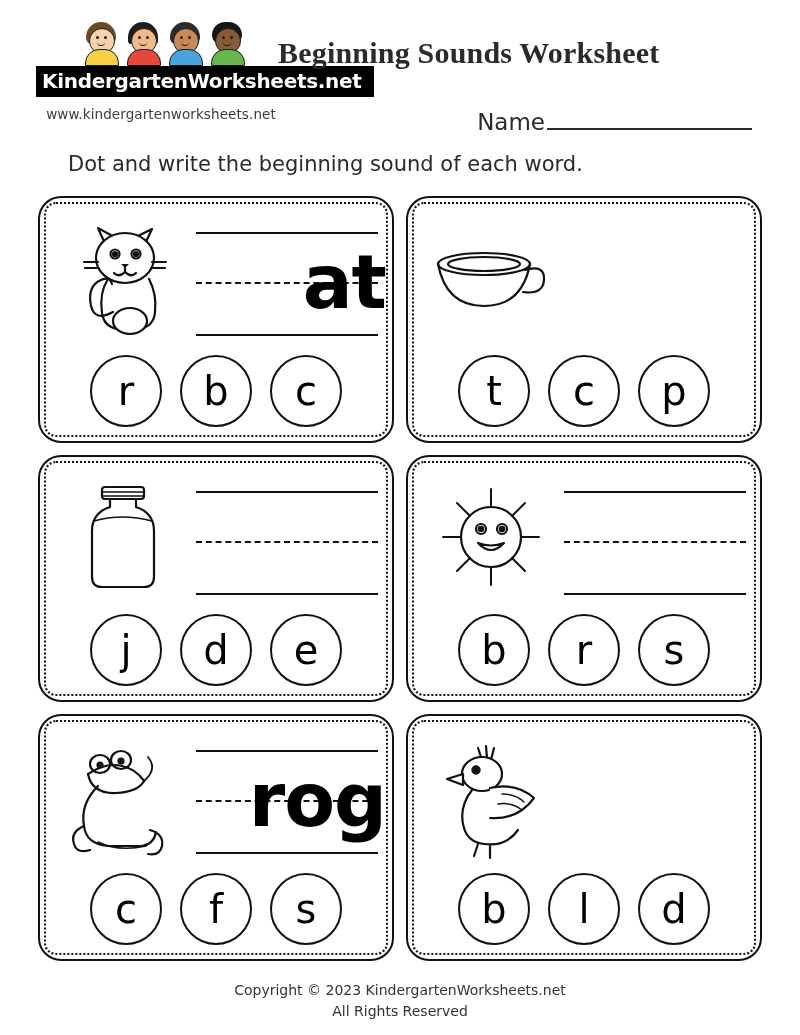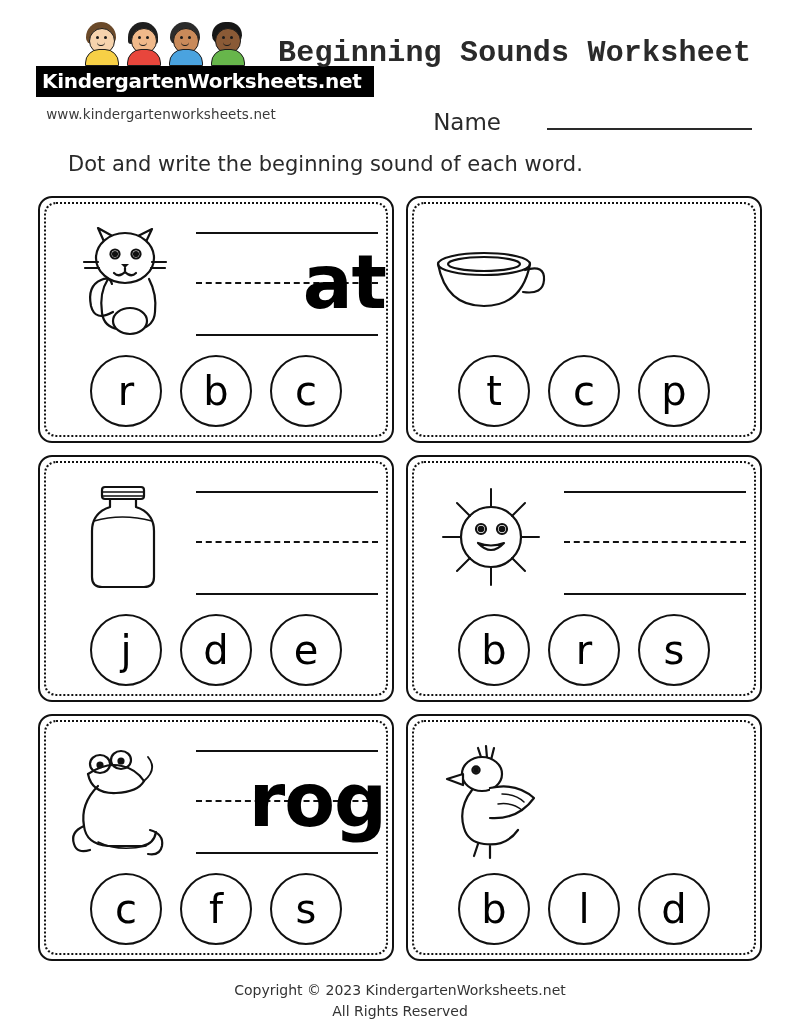--- a/index.html
+++ b/index.html
@@ -122,31 +122,30 @@
   }
 
   .title {
     position: absolute;
     left: 278px;
     top: 36px;
     font-size: 30px;
     font-weight: bold;
     color: #2a2a2a;
     letter-spacing: 0.2px;
-    font-family: Liberation Mono, monospace;
+    font-family: Liberation Serif, serif;
   }
   .name-row {
     position: absolute;
     right: 48px;
     top: 108px;
     display: flex;
     align-items: baseline;
     font-size: 23px;
     color: #2a2a2a;
-    gap: 44px;
   }
   .name-label { margin-right: 2px; }
   .name-line {
     display: inline-block;
     width: 205px;
     border-bottom: 2px solid #2a2a2a;
     height: 20px;
   }
 
   .instructions {
@@ -164,21 +163,21 @@
     top: 196px;
     width: 724px;
     display: grid;
     grid-template-columns: 356px 356px;
     grid-gap: 12px 12px;
   }
   .card {
     position: relative;
     height: 247px;
     border: 2px solid #111;
-    border-radius: 14px;
+    border-radius: 23px;
     box-sizing: border-box;
     background: #fff;
   }
   .card::before {
     content: "";
     position: absolute;
     left: 4px; top: 4px; right: 4px; bottom: 4px;
     border: 2px dotted #111;
     border-radius: 12px;
     pointer-events: none;

